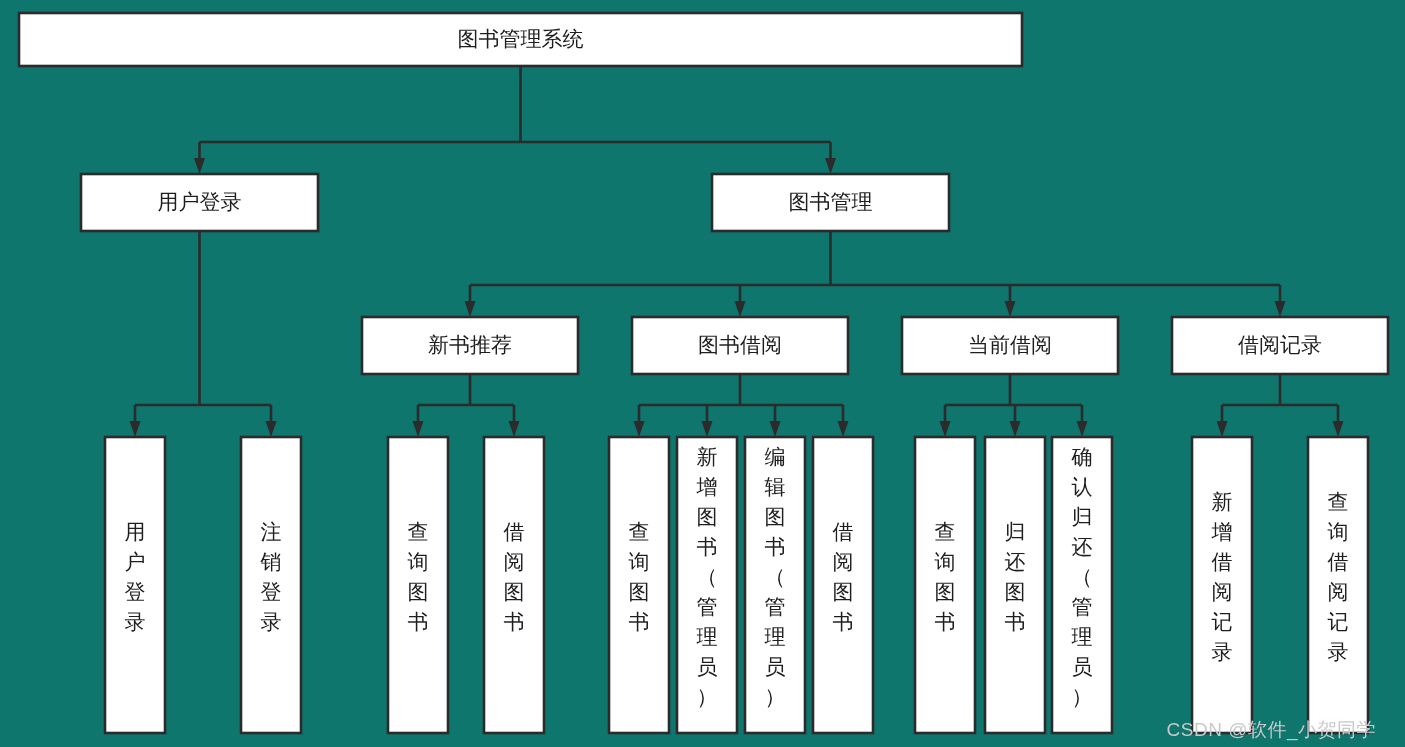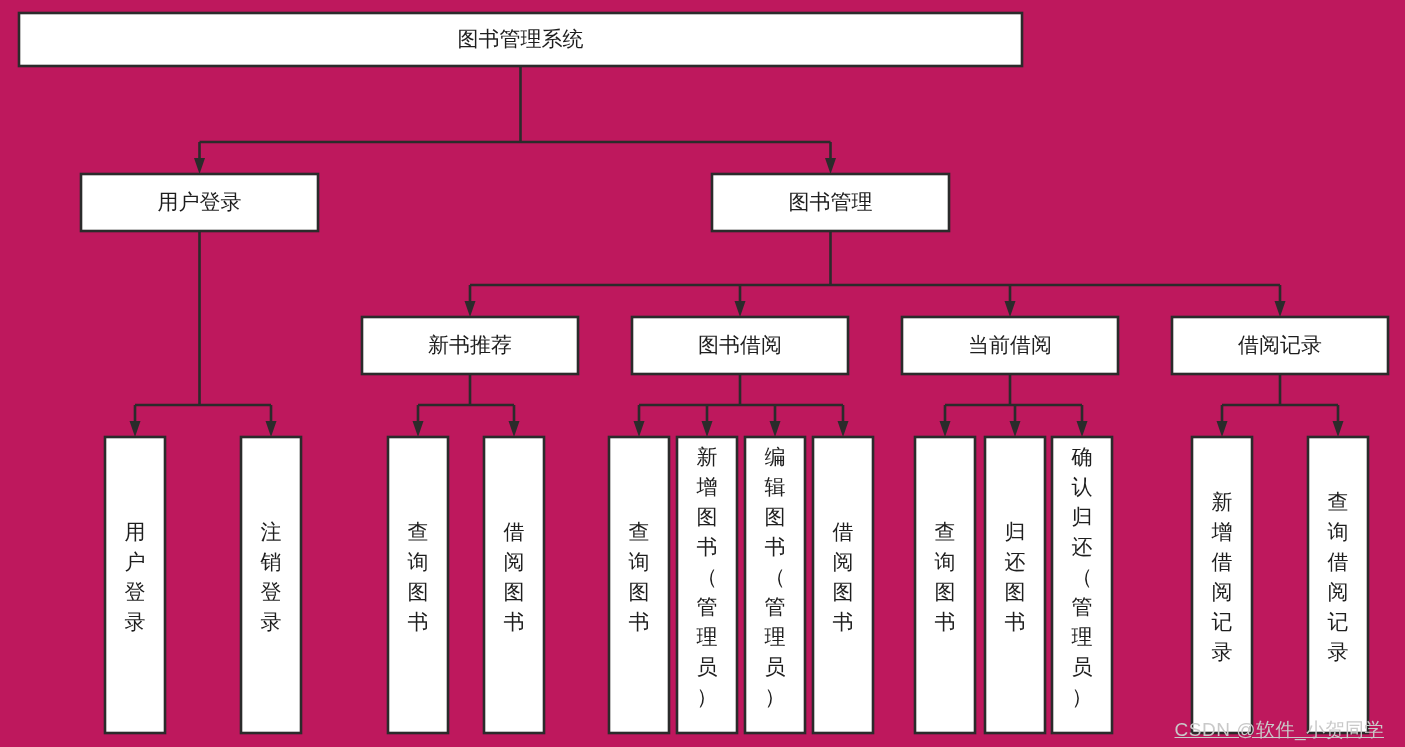--- a/index.html
+++ b/index.html
@@ -12,21 +12,21 @@
     width: 1405px;
     height: 747px;
     font-family: "Liberation Sans", "DejaVu Sans", sans-serif;
     overflow: hidden;
     position: relative;
   }
   #diagram-root {
     position: relative;
     width: 1405px;
     height: 747px;
-    background: #be185d;
+    background: #0f766e;
   }
   svg.tree-canvas {
     position: absolute;
     left: 0;
     top: 0;
     width: 1405px;
     height: 747px;
     display: block;
   }
   .node-box {
@@ -52,29 +52,28 @@
     stroke-width: 2.6;
     fill: none;
     stroke-linecap: butt;
   }
   .arrow-head {
     fill: #2b2b2b;
     stroke: none;
   }
   .watermark-text {
     position: absolute;
-    right: 21px;
+    right: 29px;
     bottom: 4px;
     font-family: "Liberation Sans", "DejaVu Sans", sans-serif;
     font-size: 19px;
     color: #c9c9c9;
     white-space: nowrap;
     letter-spacing: 0.5px;
     user-select: none;
-    text-decoration: underline;
   }
 </style>
 </head>
 <body>
 
 <div id="diagram-root">
 
   <svg class="tree-canvas" id="tree-canvas" viewBox="0 0 1405 747" xmlns="http://www.w3.org/2000/svg">
       <g>
         <g>

